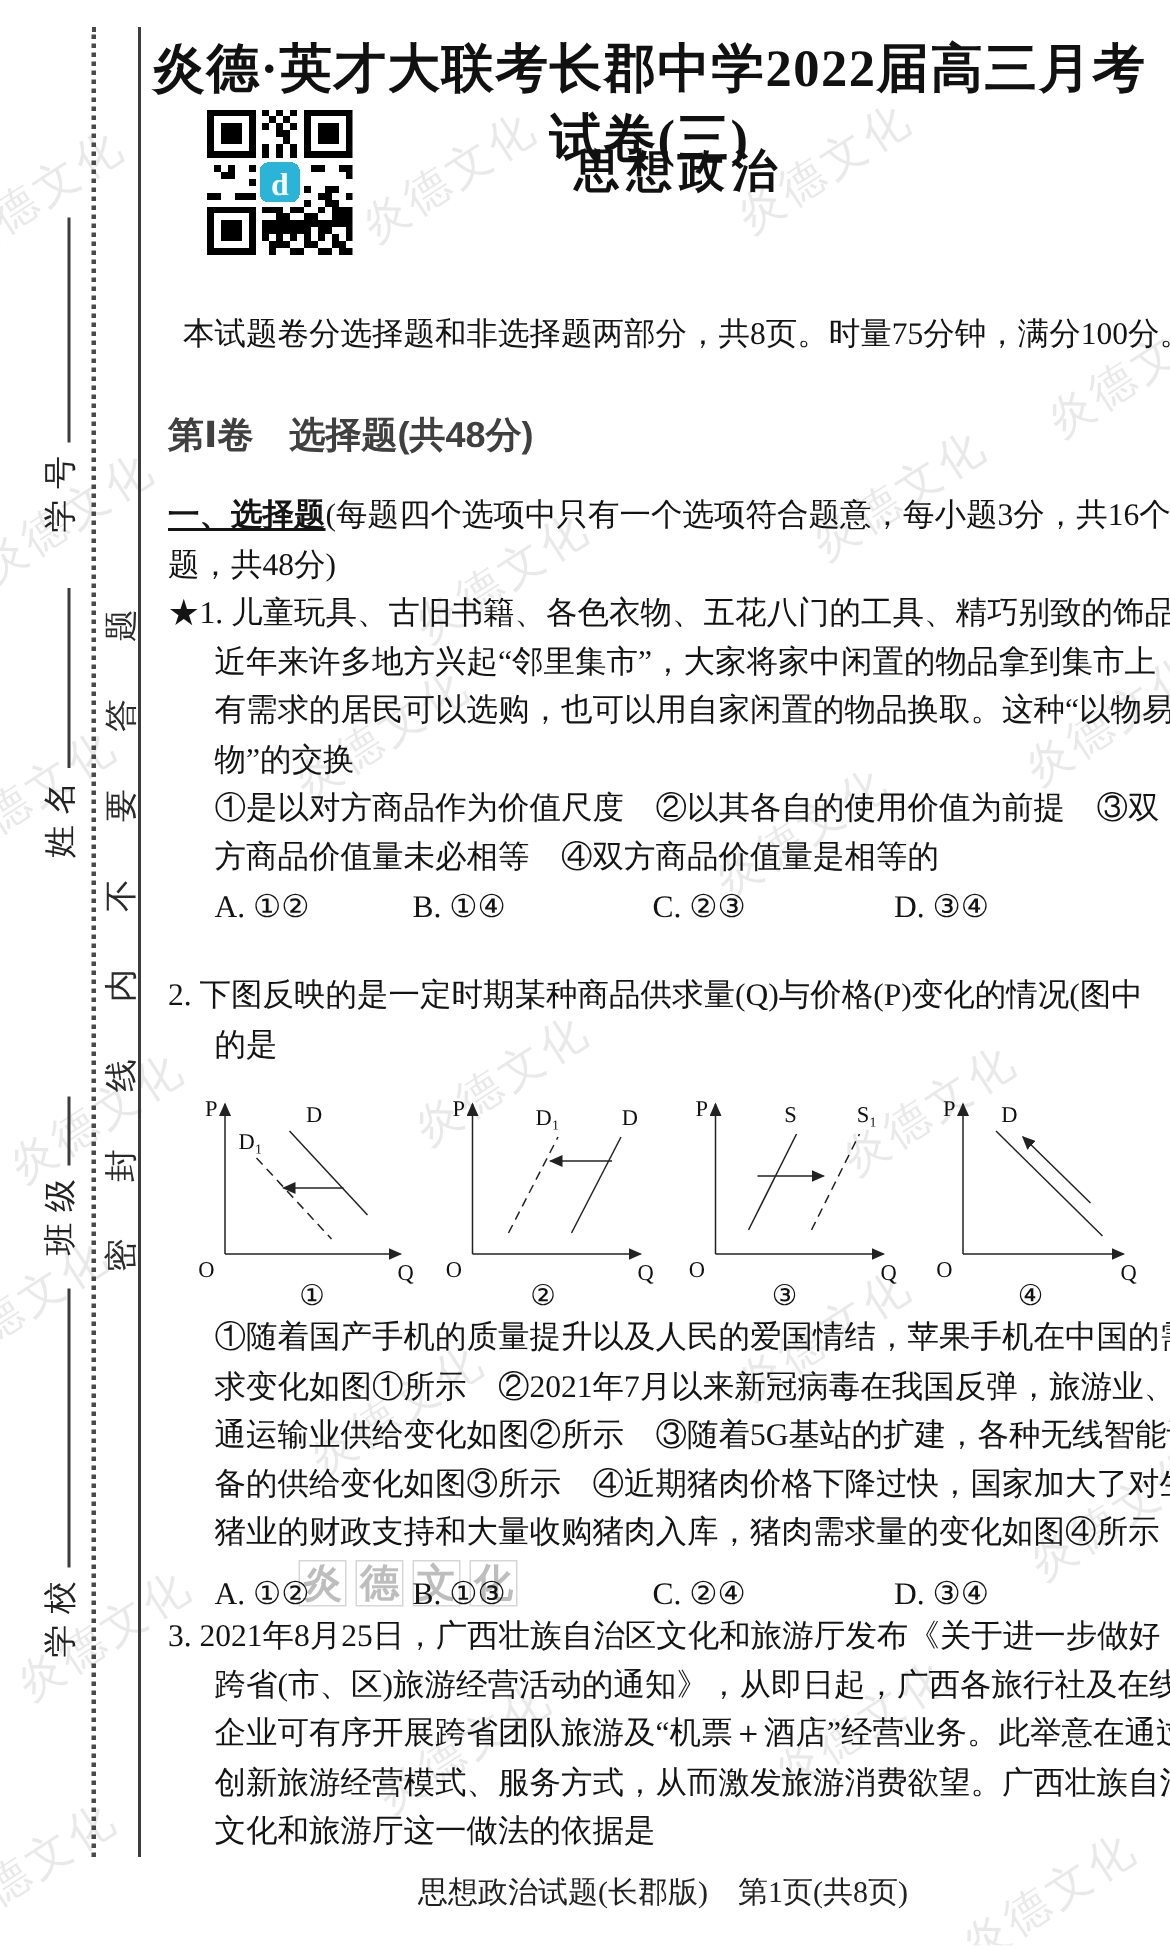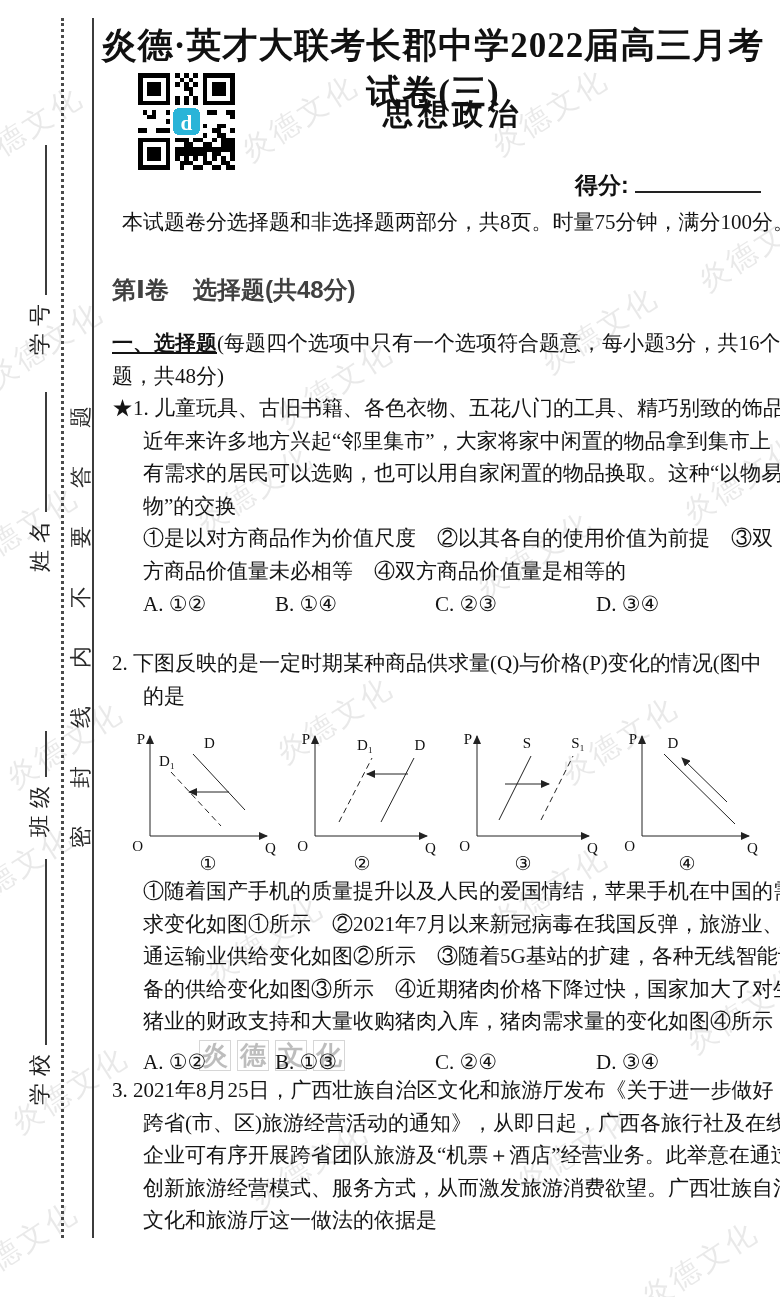--- a/index.html
+++ b/index.html
@@ -212,24 +212,20 @@
       <rect x="14" y="0" width="7" height="7" fill="#000"></rect>
       <rect x="15" y="1" width="5" height="5" fill="#fff"></rect>
       <rect x="16" y="2" width="3" height="3" fill="#000"></rect>
       <rect x="0" y="14" width="7" height="7" fill="#000"></rect>
       <rect x="1" y="15" width="5" height="5" fill="#fff"></rect>
       <rect x="2" y="16" width="3" height="3" fill="#000"></rect>
       <rect x="7.6" y="7.6" width="5.8" height="5.8" rx="1.3" fill="#29b4d8"></rect>
       <text x="10.5" y="12.4" text-anchor="middle" fill="#fff" font-size="4.6" font-weight="bold" font-family="&quot;DejaVu Sans&quot;,sans-serif">d</text>
     </svg>
   <div class="subject">思想政治</div>
-  <div class="score">
-    <span>得分:</span>
-    <span class="score-line"></span>
-  </div>
 
   <div class="block" style="top:206px;padding-left:10px;">
     <div class="ln">本试题卷分选择题和非选择题两部分，共8页。时量75分钟，满分100分。</div>
   </div>
 
   <div class="heading">第Ⅰ卷　选择题(共48分)</div>
 
   <div class="block" style="top:327px;">
     <div class="ln"><span class="sec-bold">一、选择题</span><span>(每题四个选项中只有一个选项符合题意，每小题3分，共16个</span></div>
     <div class="ln">题，共48分)</div>
@@ -332,14 +328,15 @@
   </div>
 
   <div class="block" style="top:1074px;">
     <div class="ln">3. 2021年8月25日，广西壮族自治区文化和旅游厅发布《关于进一步做好</div>
     <div class="ln ind">跨省(市、区)旅游经营活动的通知》，从即日起，广西各旅行社及在线旅游</div>
     <div class="ln ind">企业可有序开展跨省团队旅游及“机票＋酒店”经营业务。此举意在通过</div>
     <div class="ln ind">创新旅游经营模式、服务方式，从而激发旅游消费欲望。广西壮族自治区</div>
     <div class="ln ind">文化和旅游厅这一做法的依据是</div>
   </div>
 
+  <div class="footer">思想政治试题(长郡版)　第1页(共8页)</div>
 
 </div>
 
 </body></html>

